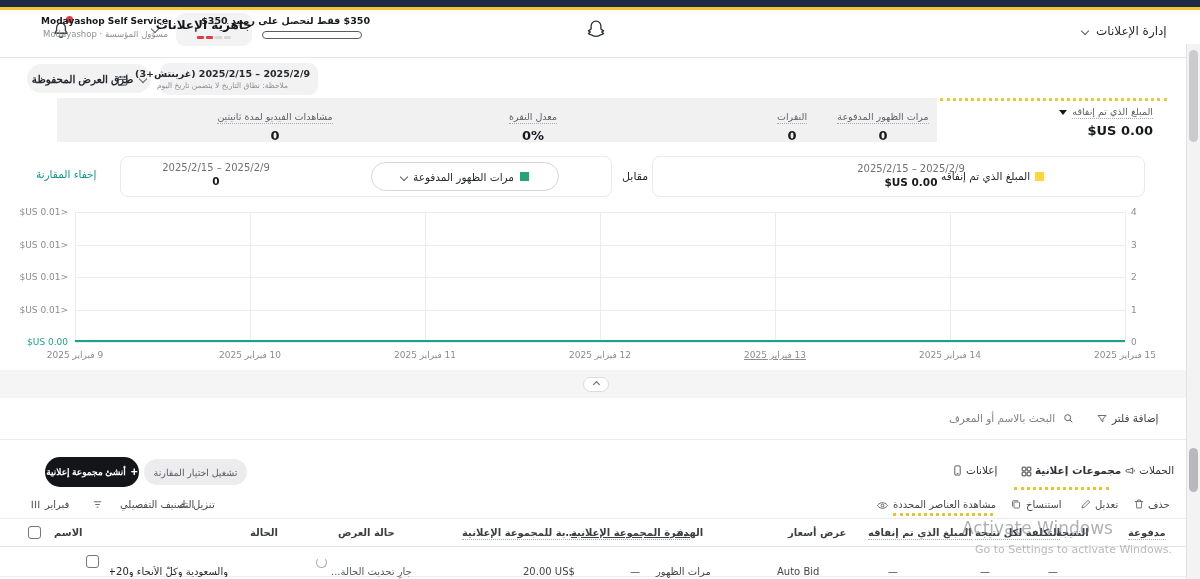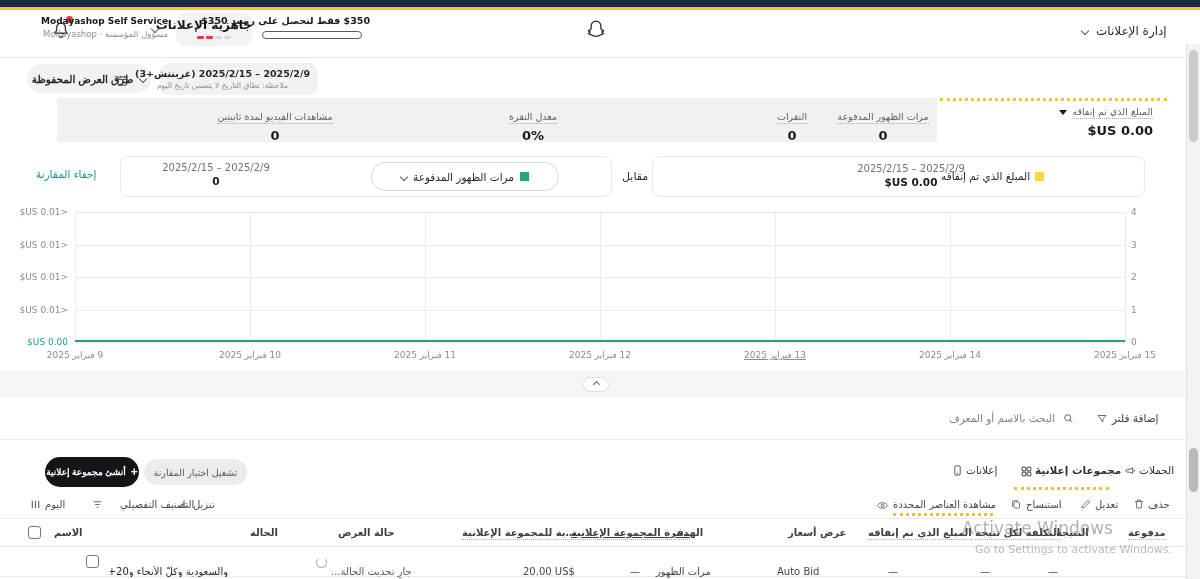--- a/index.html
+++ b/index.html
@@ -286,21 +286,21 @@
   </button>
   <button class="abs btn-graysm nowrap" style="left:144px;top:61px;width:103px;height:26px">تشغيل اختيار المقارنة</button>
 
   <span class="abs icon" style="left:30px;top:101px">
     <svg width="11" height="11" viewBox="0 0 24 24" fill="none" stroke="#5b5e64" stroke-width="2.4">
         <line x1="5" y1="4" x2="5" y2="20"></line>
         <line x1="12" y1="4" x2="12" y2="20"></line>
         <line x1="19" y1="4" x2="19" y2="20"></line>
       </svg>
   </span>
-  <span class="abs tool-label nowrap" style="left:45px;top:101px">اليوم</span>
+  <span class="abs tool-label nowrap" style="left:45px;top:101px">فبراير</span>
   <span class="abs icon" style="left:92px;top:101px">
     <svg width="11" height="11" viewBox="0 0 24 24" fill="none" stroke="#5b5e64" stroke-width="2">
         <line x1="4" y1="6" x2="20" y2="6"></line>
         <line x1="7" y1="12" x2="17" y2="12"></line>
         <line x1="10" y1="18" x2="14" y2="18"></line>
       </svg>
   </span>
   <span class="abs tool-label nowrap" style="left:120px;top:101px">التصنيف التفصيلي</span>
   <span class="abs icon" style="left:178px;top:100px">
     <svg width="12" height="12" viewBox="0 0 24 24" fill="none" stroke="#5b5e64" stroke-width="1.9">

